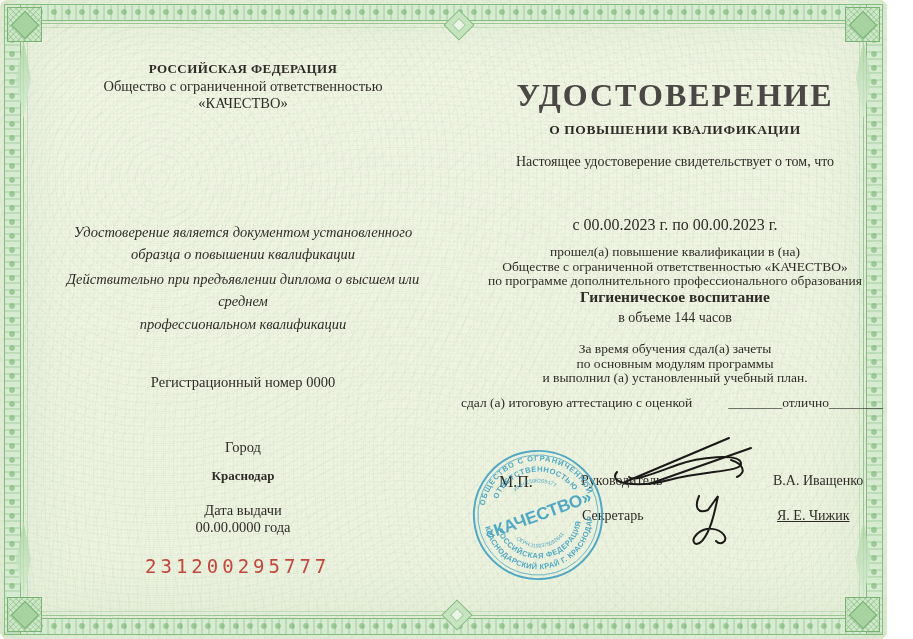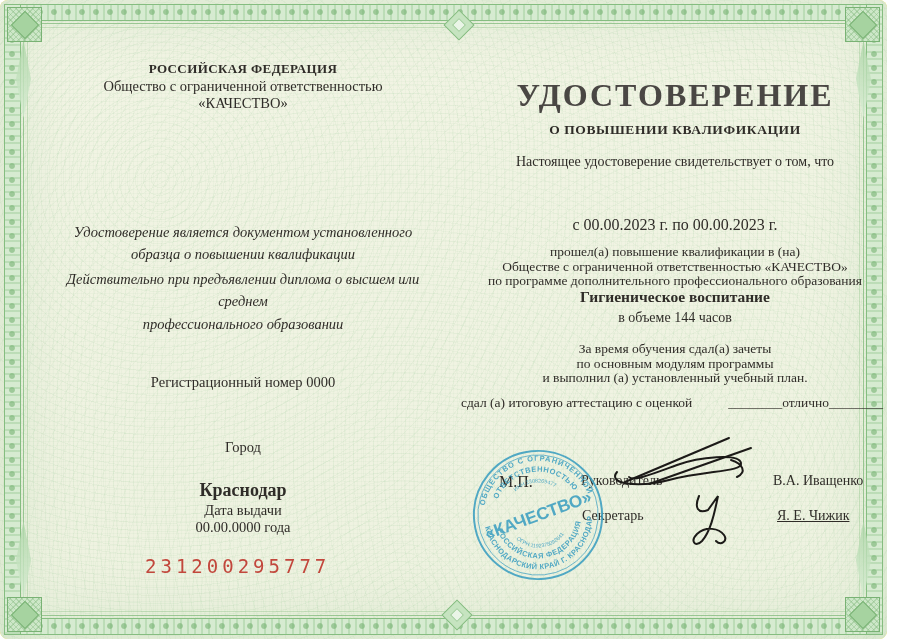--- a/index.html
+++ b/index.html
@@ -58,21 +58,21 @@
   .right-col{position:absolute;left:455px;top:0;width:440px;height:100%;z-index:5;margin-top:22px;}
   .line{position:absolute;left:0;right:0;text-align:center;line-height:1.18;}
   
   .country{top:61px;font-size:13px;font-weight:bold;letter-spacing:.4px;}
   .org-type{top:78px;font-size:14.5px;}
   .org-name{top:95px;font-size:14.5px;}
   .note1{top:221px;font-size:14.5px;font-style:italic;line-height:1.55;}
   .note2{top:268px;font-size:14.5px;font-style:italic;line-height:1.55;}
   .reg{top:374px;font-size:14.5px;}
   .city-label{top:439px;font-size:14.5px;}
-  .city-value{top:480px;font-size:18px;font-weight:bold;}
+  .city-value{top:468px;font-size:13px;font-weight:bold;}
   .issue-label{top:502px;font-size:14.5px;}
   .issue-value{top:519px;font-size:14.5px;}
   .serial{position:absolute;left:100px;top:555px;font-family:"DejaVu Sans Mono","Liberation Mono",monospace;
     font-size:19px;letter-spacing:4px;color:#c2473c;text-align:left;}
   
   .title{top:55px;font-size:32px;font-weight:bold;letter-spacing:2px;color:#4a4744;}
   .subtitle{top:100px;font-size:13.5px;font-weight:bold;letter-spacing:.6px;}
   .statement{top:132px;font-size:14px;}
   .holder{top:166px;font-size:18.5px;}
   .period{top:194px;font-size:16px;}
@@ -122,21 +122,21 @@
   <div class="left-col">
     <div class="line country">РОССИЙСКАЯ ФЕДЕРАЦИЯ</div>
     <div class="line org-type">Общество с ограниченной ответственностью</div>
     <div class="line org-name">«КАЧЕСТВО»</div>
     <div class="line note1">
       <span>Удостоверение является документом установленного</span><br>
       <span>образца о повышении квалификации</span>
     </div>
     <div class="line note2">
       <span>Действительно при предъявлении диплома о высшем или среднем</span><br>
-      <span>профессионального образовании</span>
+      <span>профессиональном квалификации</span>
     </div>
     <div class="line reg">Регистрационный номер 0000</div>
     <div class="line city-label">Город</div>
     <div class="line city-value">Краснодар</div>
     <div class="line issue-label">Дата выдачи</div>
     <div class="line issue-value">00.00.0000 года</div>
     <div class="serial">231200295777</div>
   </div>
 
   <div class="right-col">

